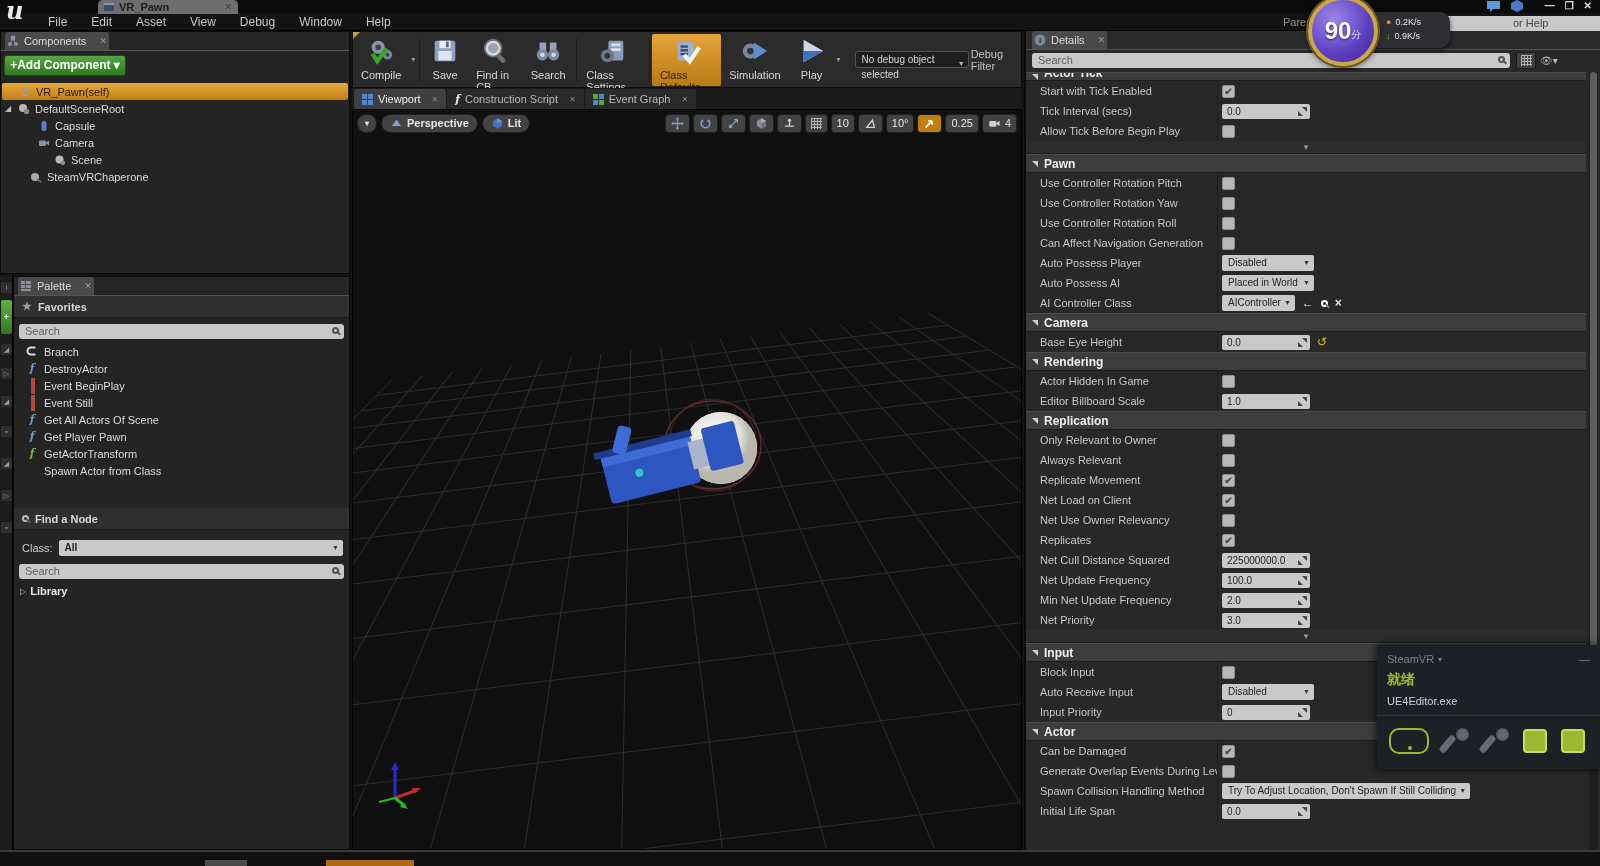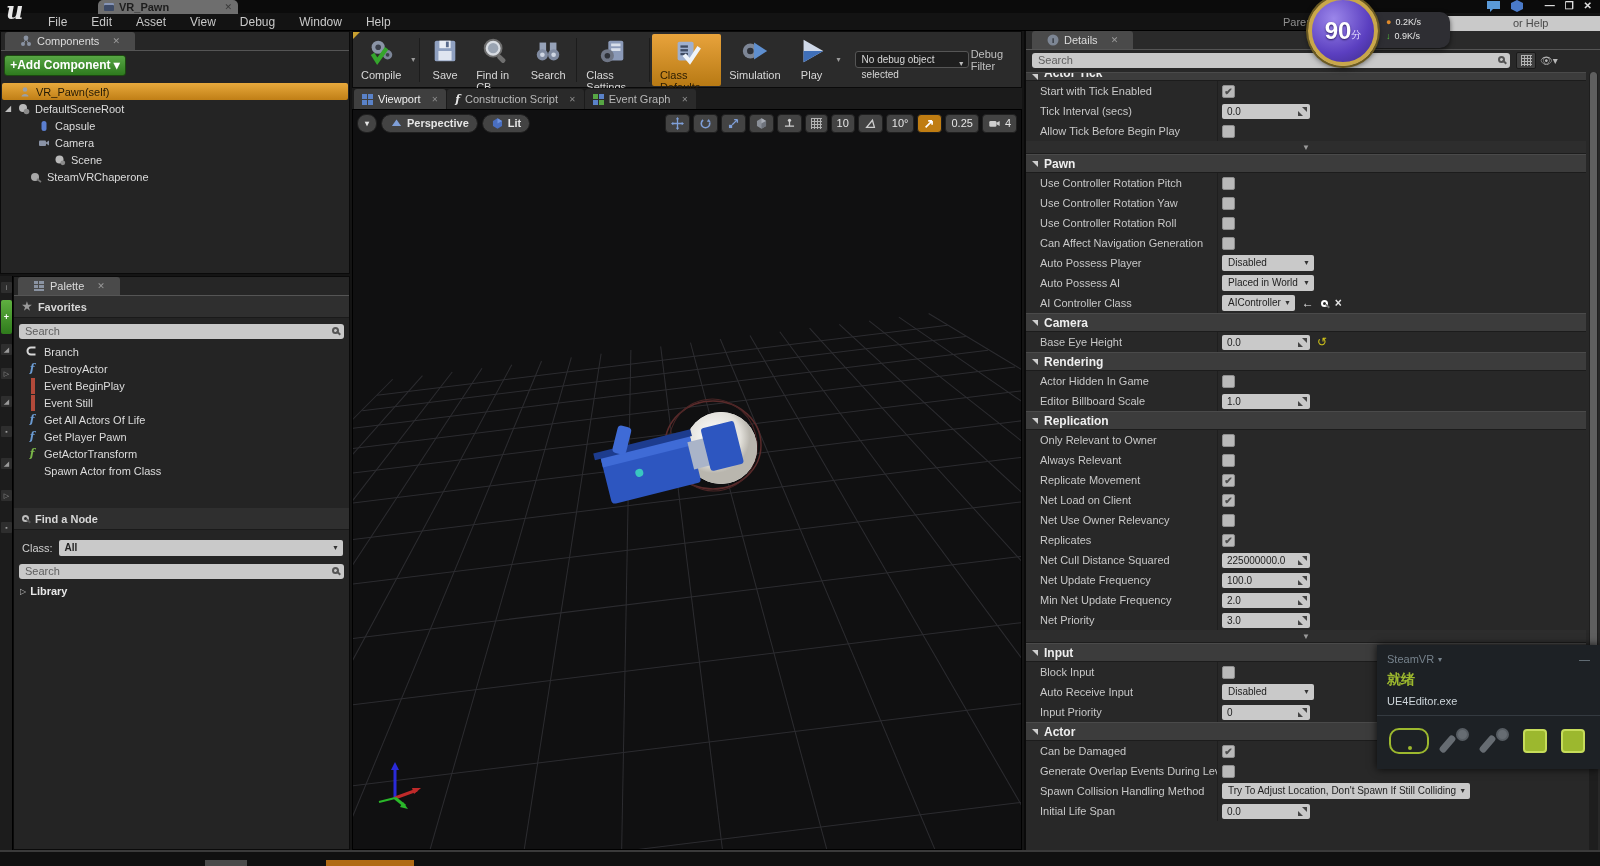--- a/index.html
+++ b/index.html
@@ -28,21 +28,21 @@
   #gauge .v { color:#fff; font-size:24px; font-weight:bold; text-shadow:0 1px 2px #2a1a60;}
   #gauge .u { color:#e8e2ff; font-size:10px; margin-top:8px;}
   #net-pill { position:absolute; left:1372px; top:12px; width:78px; height:36px; background:#2e2e33; border-radius:0 10px 10px 0; z-index:39; padding:3px 4px 0 14px; box-shadow:0 2px 5px rgba(0,0,0,.6);}
   #net-pill .r { display:flex; align-items:center; gap:4px; font-size:9px; color:#e6e6e6; height:14px;}
   #net-pill .up { color:#e08a2a; font-size:9px;}
   #net-pill .dn { color:#52c43a; font-size:9px;}
 
   
   .mag { display:inline-block; width:7px; height:7px; border:2px solid #555; border-radius:50%; position:relative; }
   .mag::after { content:''; position:absolute; width:5px; height:2px; background:#555; transform:rotate(45deg); right:-4px; bottom:-2px; }
-  .panel-tab { position:absolute; height:18px; background:#4a4a4a; border-radius:3px 3px 0 0; display:flex; align-items:center; gap:5px; padding:0 15px; color:#dcdcdc; font-size:11px; }
+  .panel-tab { position:absolute; height:18px; background:#4a4a4a; border-radius:3px 3px 0 0; display:flex; align-items:center; gap:5px; padding:0 2px; color:#dcdcdc; font-size:11px; }
   .panel-tab .cls { color:#9a9a9a; font-size:9px; margin-left:8px;}
   .searchbox { background:#c9c9c9; border-radius:3px; color:#5f5f5f; position:relative; font-size:11px; }
   .searchbox .mag { position:absolute; right:5px; top:3px; }
   .chk { width:13px; height:13px; background:#b9b9b9; border-radius:2px; border:1px solid #8e8e8e; font-size:10px; line-height:12px; text-align:center; color:#4c4c4c; font-weight:bold;}
   .numfield { width:88px; height:15px; background:#c9c9c9; border-radius:2px; color:#222; font-size:10px; line-height:15px; padding-left:5px; position:relative; }
   .dragger { position:absolute; right:3px; top:3px; width:9px; height:9px; }
   .dragger::before { content:''; position:absolute; top:0; right:0; border-top:5px solid #444; border-left:5px solid transparent; }
   .dragger::after { content:''; position:absolute; bottom:0; left:0; border-bottom:5px solid #444; border-right:5px solid transparent; }
   .ddown { height:16px; background:#c9c9c9; border-radius:2px; color:#222; font-size:10px; line-height:16px; padding:0 14px 0 6px; position:relative; white-space:nowrap; }
   .ddown::after { content:'▼'; position:absolute; right:4px; top:0px; font-size:7px; color:#333; }
@@ -312,21 +312,21 @@
           <div class="pal-row">
             <span class="pal-ic"><span class="evt"></span></span>
             <span>Event BeginPlay</span>
           </div>
           <div class="pal-row">
             <span class="pal-ic"><span class="evt"></span></span>
             <span>Event Still</span>
           </div>
           <div class="pal-row">
             <span class="pal-ic"><span class="fn" style="color:#6b9bd2">f</span></span>
-            <span>Get All Actors Of Life</span>
+            <span>Get All Actors Of Scene</span>
           </div>
           <div class="pal-row">
             <span class="pal-ic"><span class="fn" style="color:#6b9bd2">f</span></span>
             <span>Get Player Pawn</span>
           </div>
           <div class="pal-row">
             <span class="pal-ic"><span class="fn" style="color:#7ab648">f</span></span>
             <span>GetActorTransform</span>
           </div>
           <div class="pal-row">

